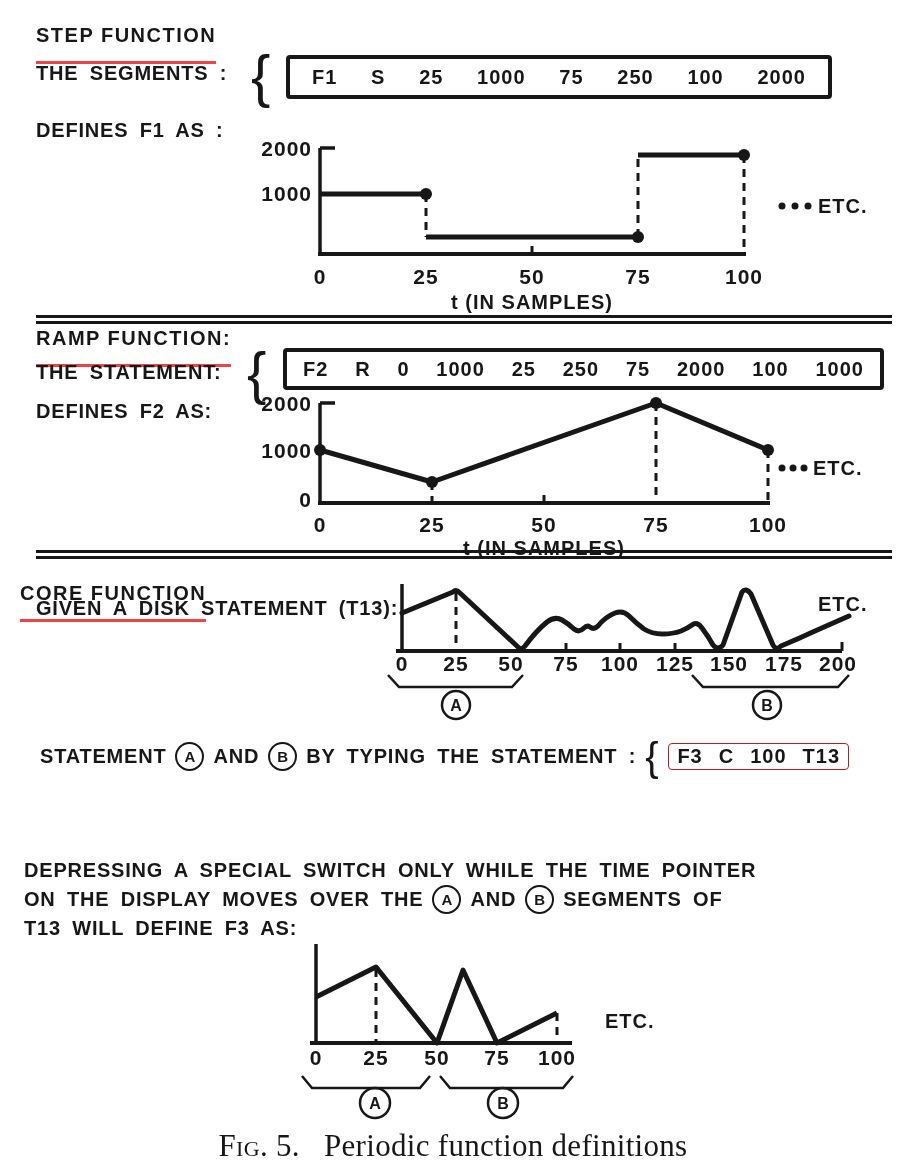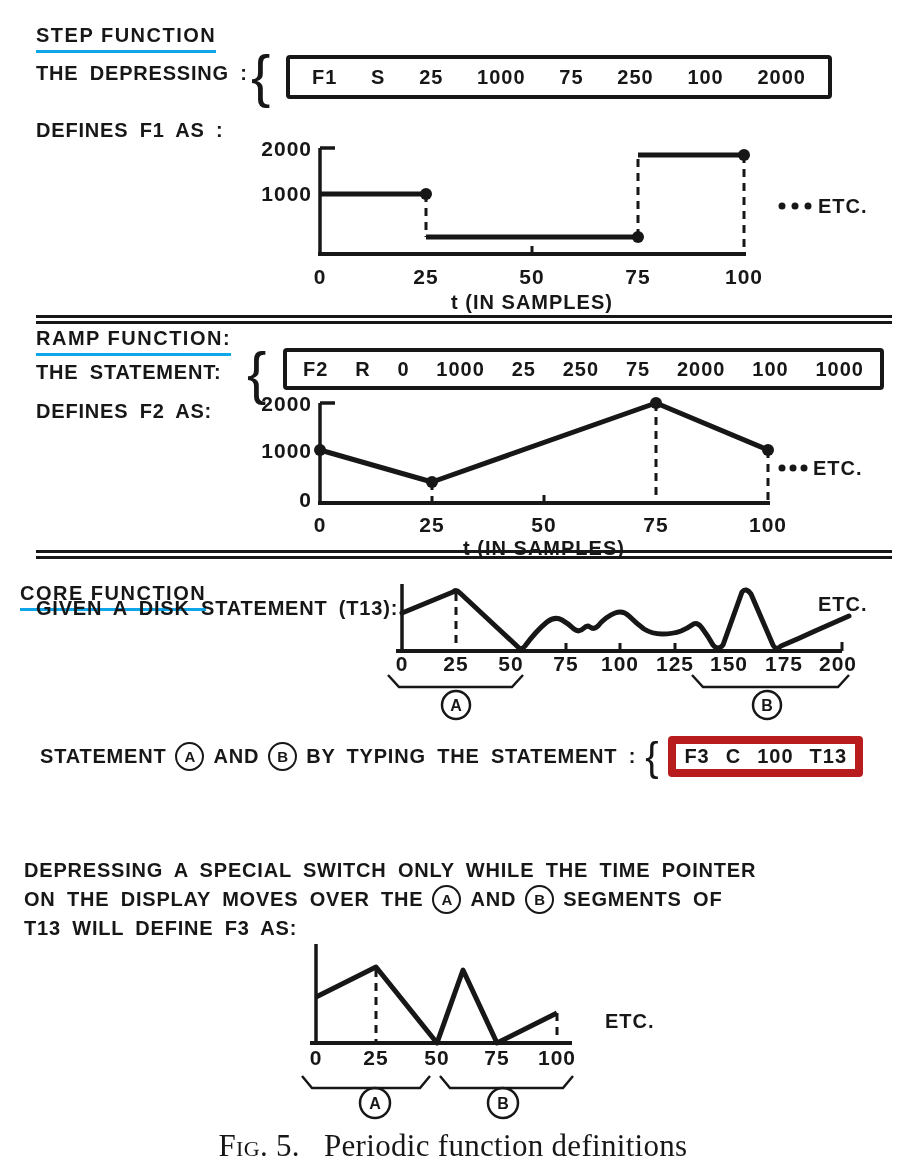--- a/index.html
+++ b/index.html
@@ -4,37 +4,37 @@
 <style>
   html,body{margin:0;padding:0;background:#e8e8e4;}
   .page{
     position:relative;width:906px;height:1172px;margin:0 auto;
     background:#ffffff;color:#171717;
     font-family:"Liberation Sans",sans-serif;font-weight:bold;
     overflow:hidden;
   }
   .abs{position:absolute;}
   .lettering{font-size:20px;letter-spacing:0.8px;word-spacing:5px;white-space:nowrap;}
-  .heading{font-size:20px;letter-spacing:1.5px;border-bottom:3px solid #0ea5e9;padding-bottom:3px;}
+  .heading{font-size:20px;letter-spacing:1.5px;border-bottom:3px solid #ef4444;padding-bottom:14px;}
   .stmt-box{
     border:4px solid #171717;border-radius:4px;
     display:flex;align-items:center;justify-content:space-between;
     font-size:20px;letter-spacing:1px;
   }
   .stmt-box span{white-space:nowrap;}
   .big-brace{font-weight:400;font-size:58px;line-height:1;}
   .separator{height:3px;border-top:3px solid #171717;border-bottom:3px solid #171717;}
   .circ{
     display:inline-flex;align-items:center;justify-content:center;
     width:25px;height:25px;border:2.5px solid #171717;border-radius:50%;
     font-size:15px;letter-spacing:0;flex:none;vertical-align:-6px;
   }
   .para-line{display:flex;align-items:center;gap:9px;height:29px;}
   .inline-box{
-    border:8px solid #b91c1c;border-radius:4px;padding:1px 8px;
+    border:1px solid #b91c1c;border-radius:4px;padding:1px 8px;
     display:inline-flex;gap:16px;font-size:20px;letter-spacing:1px;
   }
   .caption{
     width:100%;text-align:center;font-family:"Liberation Serif",serif;
     font-weight:400;font-size:31px;letter-spacing:0.3px;
   }
   .caption .figlabel{font-variant:small-caps;}
   svg{overflow:visible;}
   svg text{font-family:"Liberation Sans",sans-serif;font-weight:bold;fill:#171717;}
   .tick-label{font-size:21px;letter-spacing:1px;}
@@ -42,21 +42,21 @@
   .etc-label{font-size:20px;letter-spacing:1px;}
   .seg-letter{font-size:16px;}
 </style>
 </head>
 <body>
 
 <div class="page">
 
   <div class="abs heading" style="left:36px;top:24px;">STEP FUNCTION</div>
 
-  <div class="abs lettering" style="left:36px;top:62px;">THE DEPRESSING :</div>
+  <div class="abs lettering" style="left:36px;top:62px;">THE SEGMENTS :</div>
   <div class="abs big-brace" style="left:251px;top:47px;">{</div>
   <div class="abs stmt-box" style="left:286px;top:55px;width:494px;height:36px;padding:0 22px;">
     <span>F1</span>
     <span>S</span>
     <span>25</span>
     <span>1000</span>
     <span>75</span>
     <span>250</span>
     <span>100</span>
     <span>2000</span>

